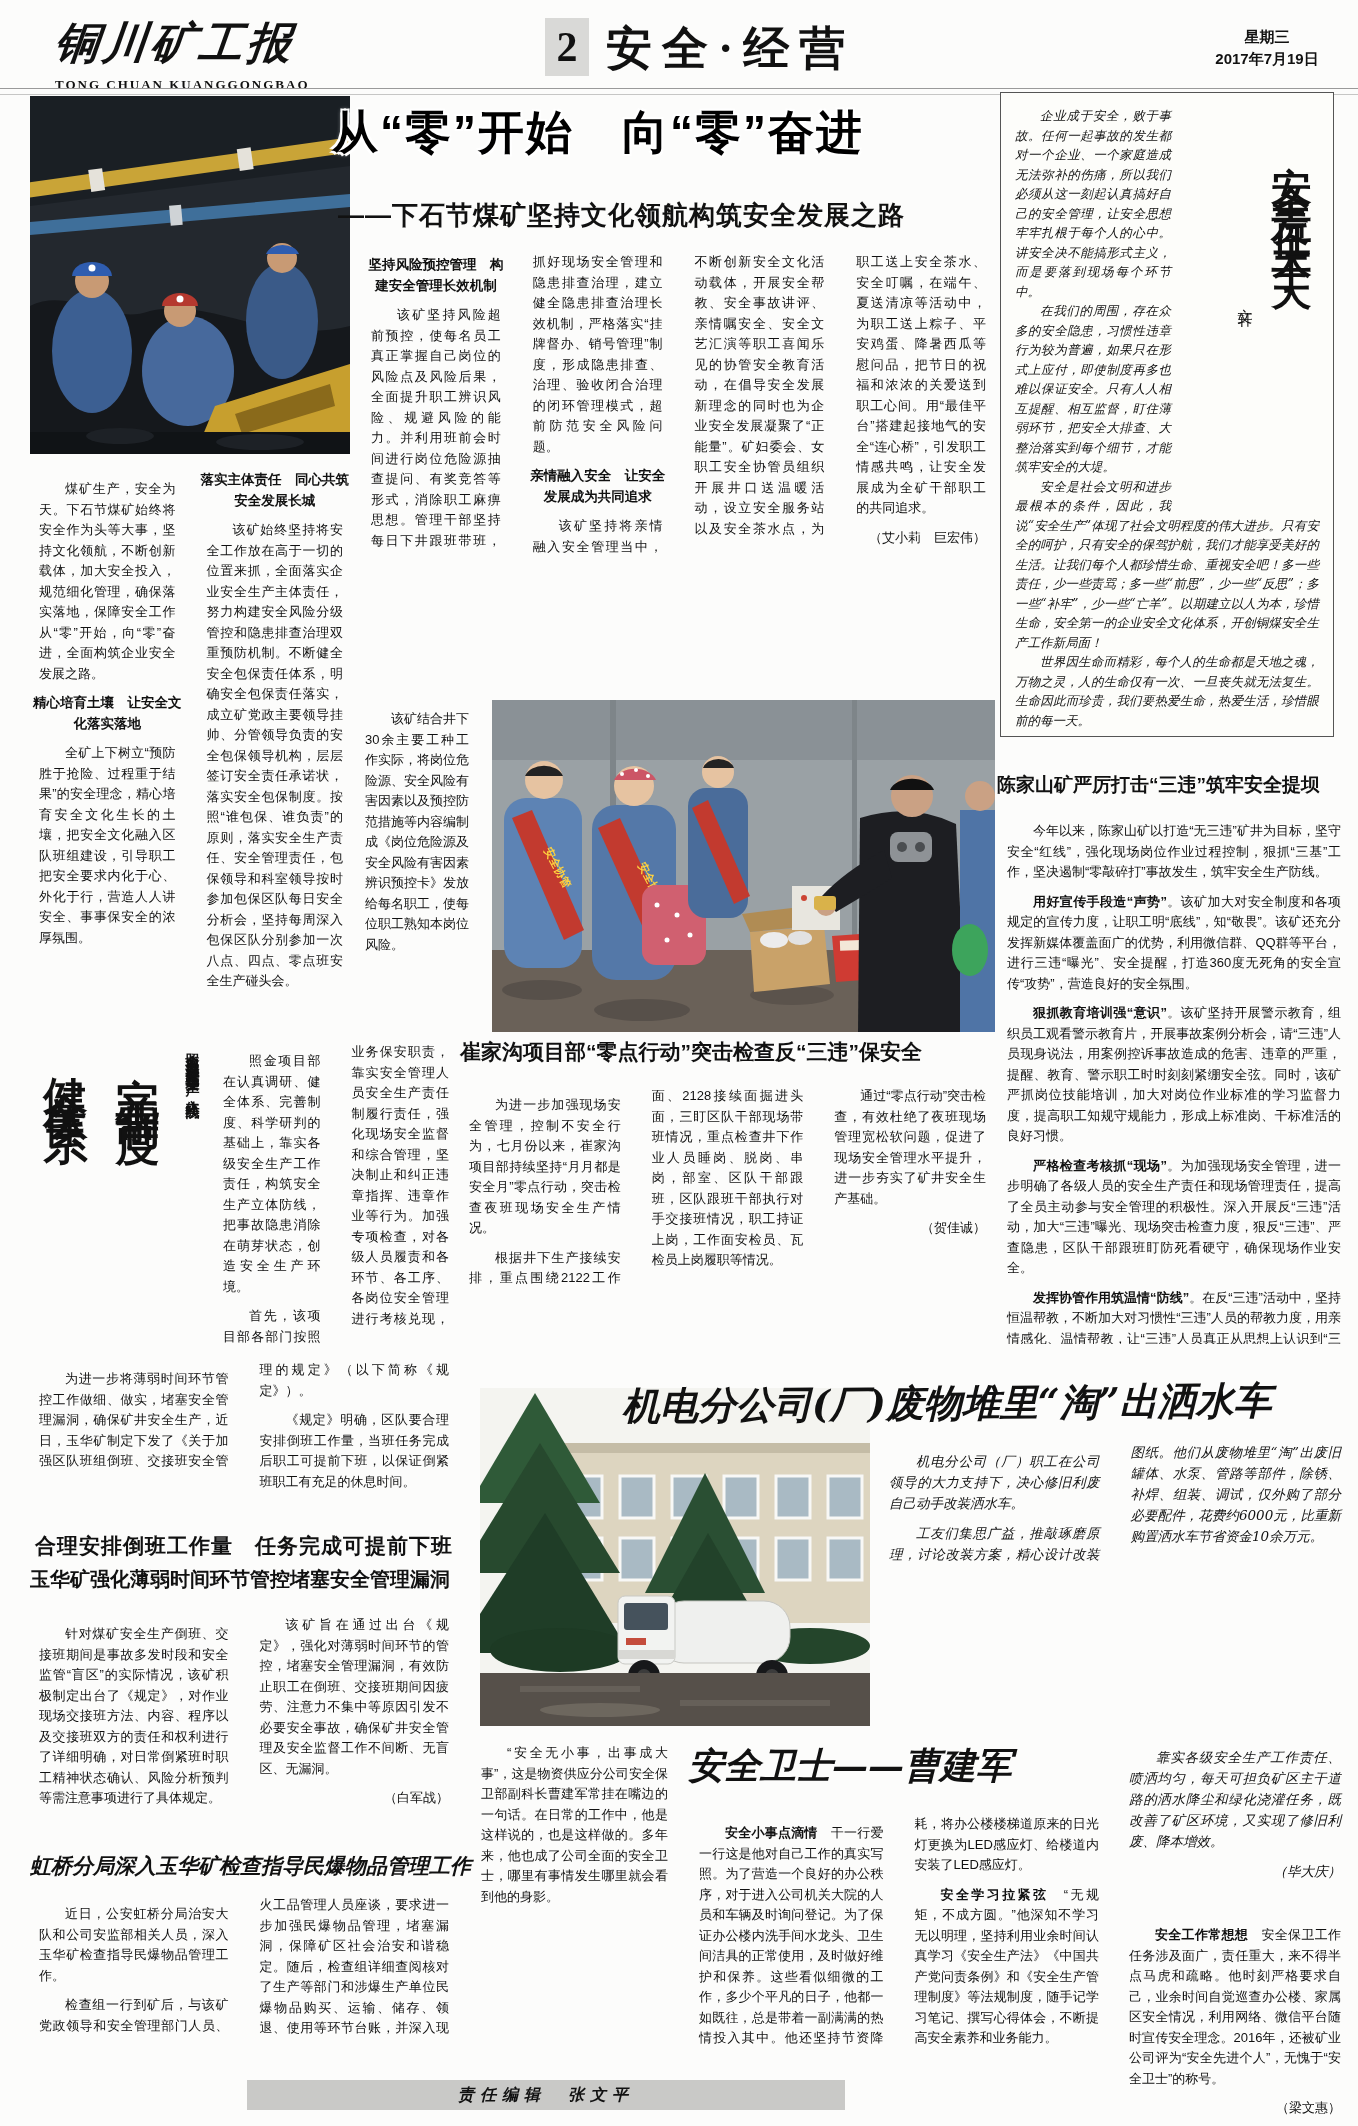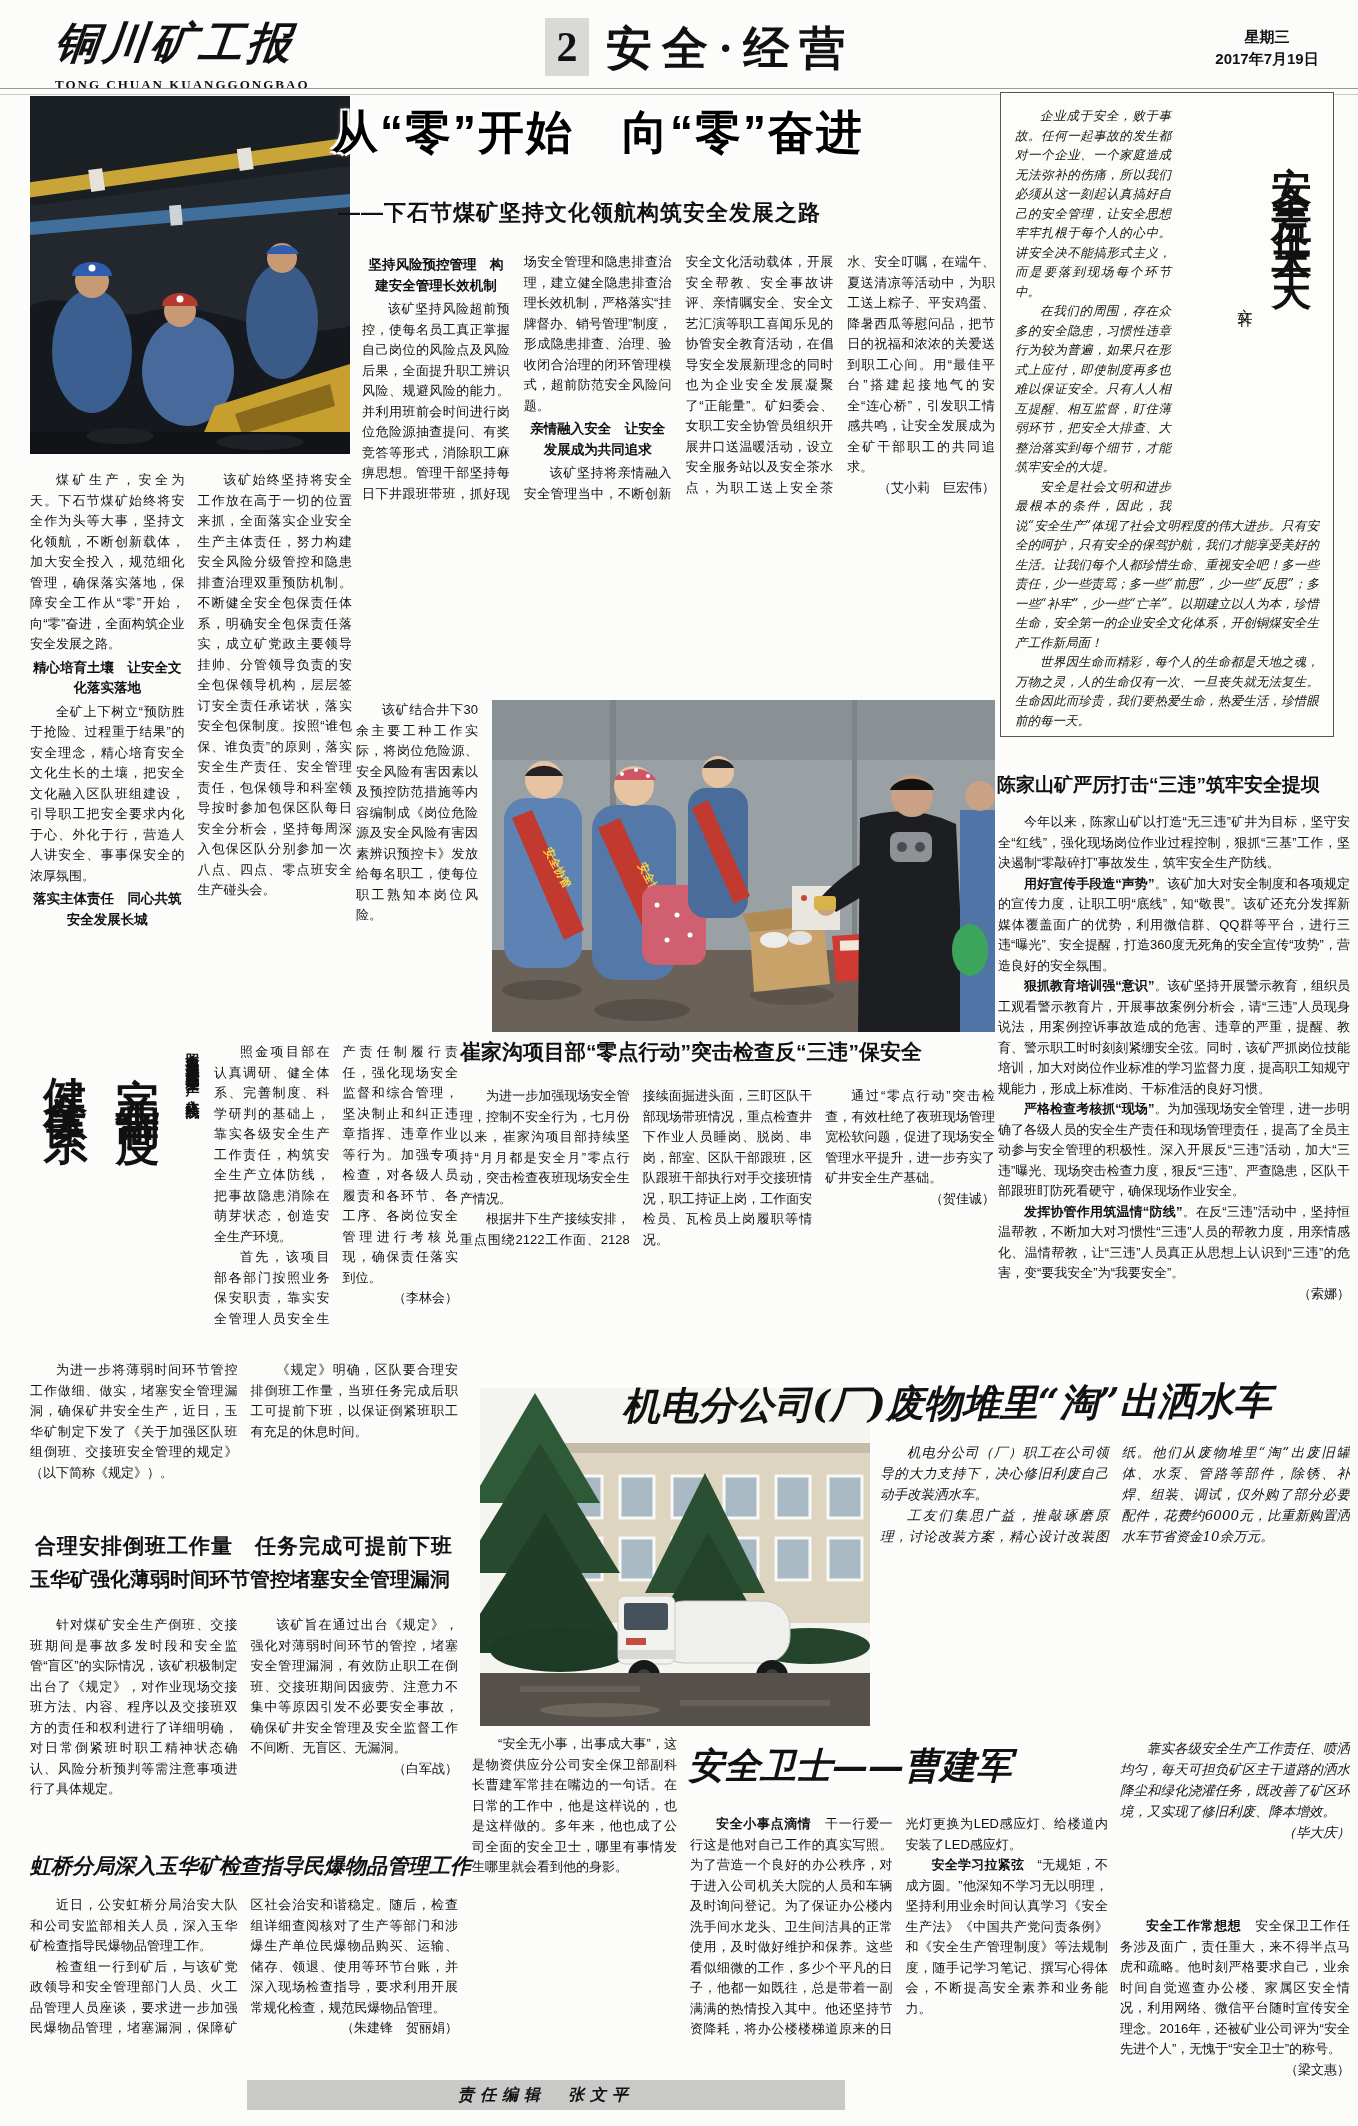--- a/index.html
+++ b/index.html
@@ -9,33 +9,33 @@
   
   .masthead-cn{font-family:"DejaVu Serif",serif;font-style:italic;font-weight:900;font-size:44px;letter-spacing:4px;transform:skewX(-6deg);}
   .masthead-en{font-family:"Liberation Serif",serif;font-size:13px;letter-spacing:2px;font-weight:700;margin-top:4px;}
   .pagenum{background:#d9d9d7;width:44px;height:58px;display:flex;align-items:center;justify-content:center;
            font-family:"Liberation Serif",serif;font-size:42px;font-weight:700;}
   .section-title{font-family:"Liberation Serif",serif;font-weight:900;font-size:46px;letter-spacing:10px;}
   .date-block{font-size:15px;font-weight:700;text-align:center;line-height:22px;}
   .hdr-rule{left:0;right:0;top:88px;height:5px;border-top:1px solid #9a9a9a;border-bottom:1px solid #c6c6c5;}
   
   .txt{font-size:13px;line-height:20.5px;text-align:justify;overflow:hidden;}
-  .txt p{margin:0;text-indent:2em;}
+  .txt p{margin:9px;text-indent:2em;}
   .cols2{column-count:2;column-gap:13px;}
   .cols3{column-count:3;column-gap:13px;}
   .cols4{column-count:4;column-gap:14px;}
   .subhead{font-weight:700;text-align:center;text-indent:0 !important;font-size:13.5px;margin:3px 0;}
   .byline{text-align:right;text-indent:0 !important;font-weight:400;}
   .runin{font-weight:700;}
   
   .h-hei{font-family:"Liberation Sans","DejaVu Sans",sans-serif;font-weight:900;}
   .h-kai{font-family:"DejaVu Serif",serif;font-style:italic;font-weight:700;}
   .main-headline{font-size:46px;letter-spacing:2px;color:#000;white-space:nowrap;
      text-shadow:-2px -2px 0 #fff,2px -2px 0 #fff,-2px 2px 0 #fff,2px 2px 0 #fff,0 0 5px #fff;}
-  .deck{font-size:22px;font-weight:900;letter-spacing:1px;white-space:nowrap;text-align:center;}
+  .deck{font-size:26px;font-weight:900;letter-spacing:1px;white-space:nowrap;text-align:center;}
   
   .essay-box{border:1px solid #555;background:#fdfdfa;padding:13px 14px;box-sizing:border-box;}
   .essay-txt{font-family:"DejaVu Serif",serif;font-style:italic;font-size:12.5px;line-height:19.5px;text-align:justify;}
   .essay-txt p{margin:0;text-indent:2em;}
   .essay-float{float:right;width:148px;height:400px;display:flex;flex-direction:row;justify-content:flex-end;align-items:flex-start;}
   .vert{writing-mode:vertical-rl;text-orientation:upright;}
   .vert-lr{writing-mode:vertical-lr;text-orientation:upright;}
   .essay-title{font-family:"Liberation Serif",serif;font-weight:900;font-size:40px;letter-spacing:18px;margin-top:28px;}
   .essay-byline{font-size:15px;letter-spacing:4px;margin-top:190px;margin-right:10px;}
   

